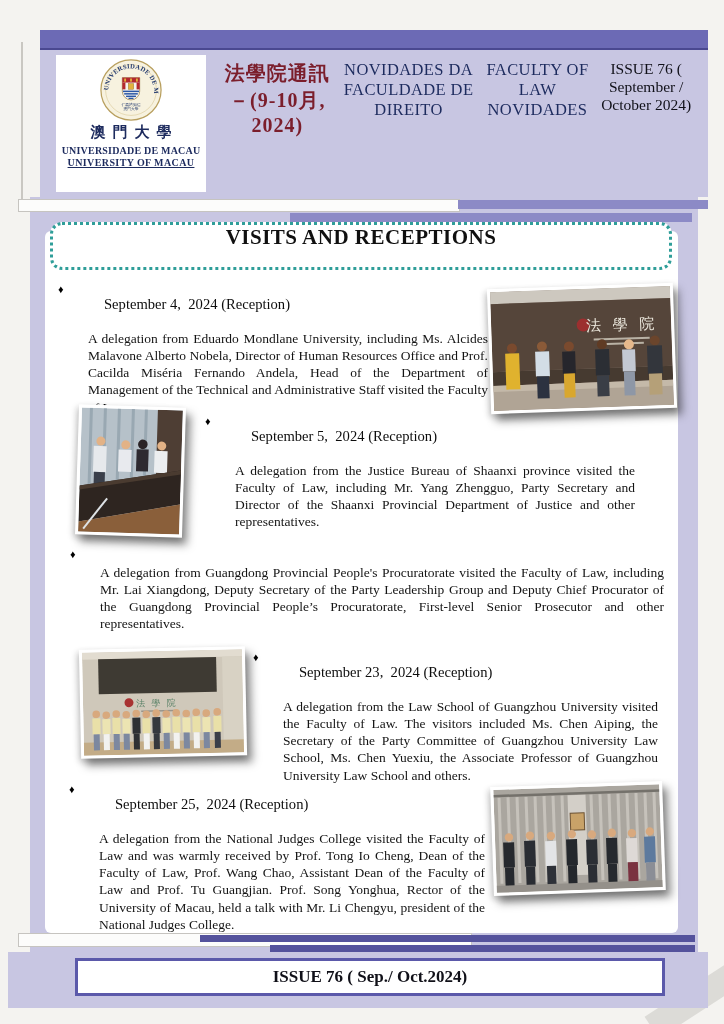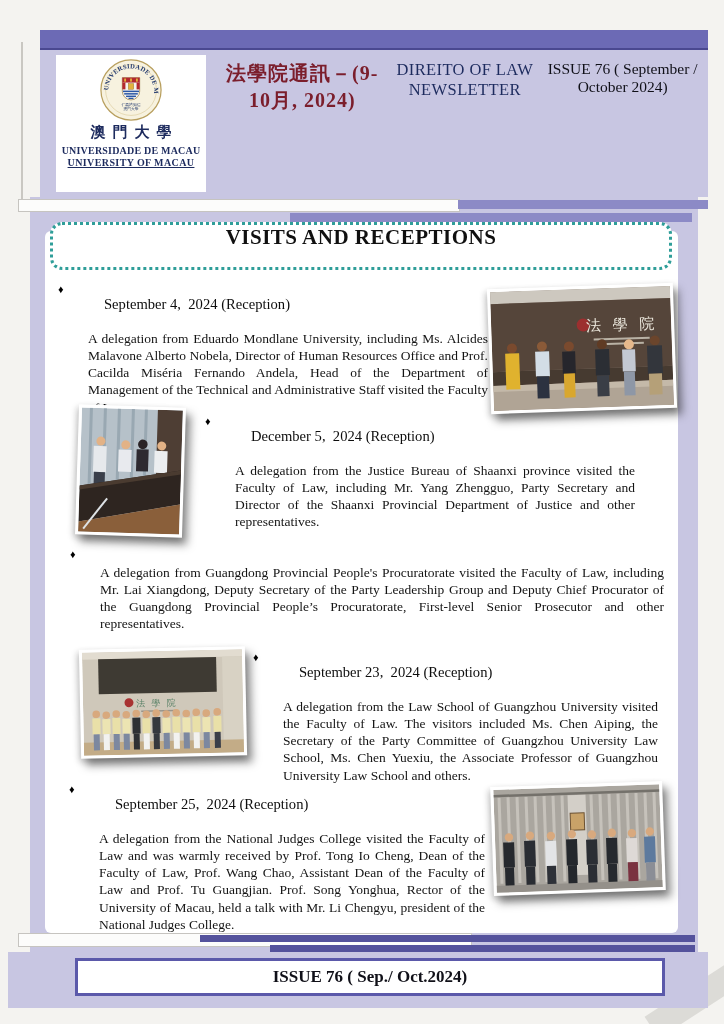--- a/index.html
+++ b/index.html
@@ -87,21 +87,22 @@
         </g>
         <text x="50" y="75" font-size="6.2" text-anchor="middle" fill="#21386e">仁義禮知信</text>
         <text x="50" y="83" font-size="6" text-anchor="middle" fill="#21386e">澳門大學</text>
       </svg>
       <div class="logo-zh">澳門大學</div>
       <div class="logo-pt">UNIVERSIDADE DE MACAU</div>
       <div class="logo-en">UNIVERSITY OF MACAU</div>
     </div>
     <div class="titles">
       <div class="t-zh">法學院通訊－(9-10月, 2024)</div>
-      <div class="t-en">DIREITO OF LAW NEWSLETTER</div>
+      <div class="t-pt">NOVIDADES DA FACULDADE DE DIREITO</div>
+      <div class="t-en">FACULTY OF LAW NOVIDADES</div>
       <div class="t-issue">ISSUE 76 ( September / October 2024)</div>
     </div>
   </header>
 
   <div class="bar white" style="left:18px;top:199px;width:440px;height:11px;z-index:3;"></div>
   <div class="bar light" style="left:458px;top:200px;width:250px;height:9px;z-index:3;"></div>
   <div class="bar light" style="left:290px;top:213px;width:402px;height:9px;z-index:3;"></div>
 
   <div class="frame"></div>
   <div class="panel"></div>
@@ -175,21 +176,21 @@
       </g>
       <polygon points="0,78 101,60 101,94 0,114" fill="#2e2520"></polygon>
       <polygon points="0,78 101,60 101,64 0,82" fill="#4a3b30"></polygon>
       <polygon points="0,114 101,94 101,124 0,124" fill="#8a5f3a"></polygon>
       <line x1="28" y1="90" x2="5" y2="121" stroke="#dfe3e6" stroke-width="2"></line>
     </svg>
   </figure>
   <div class="entry" style="left:205px;top:412px;width:430px;z-index:4;">
     <div class="hrow">
       <span class="bullet">♦</span>
-      <h3>December 5,  2024 (Reception)</h3>
+      <h3>September 5,  2024 (Reception)</h3>
     </div>
     <p>A delegation from the Justice Bureau of Shaanxi province visited the Faculty of Law, including Mr. Yang Zhengguo, Party Secretary and Director of the Shaanxi Provincial Department of Justice and other representatives.</p>
   </div>
 
   <div class="entry" style="left:70px;top:545px;width:594px;z-index:4;">
     <div class="hrow">
       <span class="bullet">♦</span>
     </div>
     <p>A delegation from Guangdong Provincial People's Procuratorate visited the Faculty of Law, including Mr. Lai Xiangdong, Deputy Secretary of the Party Leadership Group and Deputy Chief Procurator of the Guangdong Provincial People’s Procuratorate, First-level Senior Prosecutor and other representatives.</p>
   </div>

